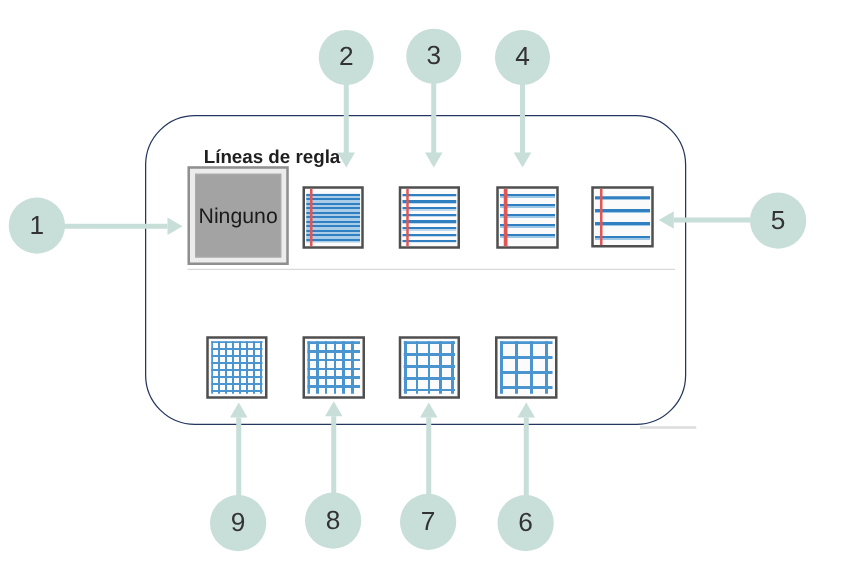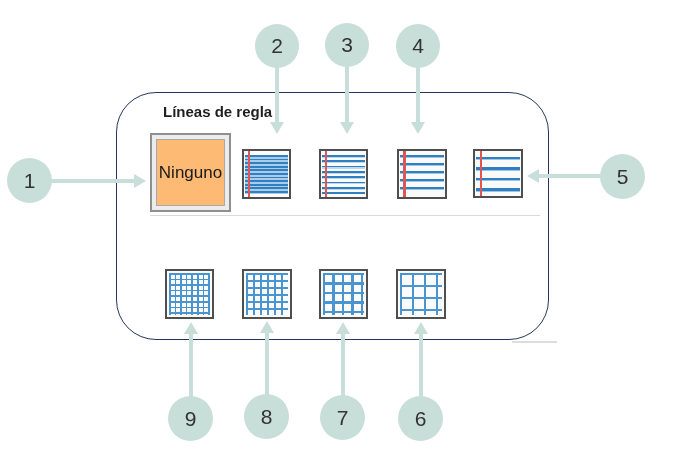--- a/index.html
+++ b/index.html
@@ -9,31 +9,31 @@
   }
   
   .panel{
     position:absolute;left:116px;top:92px;width:433px;height:248px;
     border:1.5px solid #24365e;border-radius:40px;background:#ffffff;box-sizing:border-box;
   }
   .shadow-line{position:absolute;left:512px;top:341px;width:45px;height:2px;background:#dddddd;}
   .section-title{
     position:absolute;font-size:15px;font-weight:700;color:#1f1f1f;letter-spacing:0;
   }
-  .title-regla{left:163px;top:103px;}
+  .title-regla{left:163px;top:117px;}
   .title-cuadricula{left:163px;top:226px;}
   .divider{position:absolute;left:150px;top:215px;width:390px;height:1px;background:#d9d9d9;}
 
   
   .none-option{
     position:absolute;left:150px;top:133px;width:81px;height:79px;box-sizing:border-box;
     border:2px solid #8f8f8f;background:#ececec;padding:4px;cursor:default;
   }
   .none-inner{
-    width:100%;height:100%;box-sizing:border-box;border:1px solid #a9a9a9;background:#fdba74;
+    width:100%;height:100%;box-sizing:border-box;border:1px solid #a9a9a9;background:#a3a3a3;
     display:flex;align-items:center;justify-content:center;
     font-size:17px;color:#1a1a1a;white-space:nowrap;overflow:hidden;
   }
 
   
   .thumb{
     position:absolute;box-sizing:border-box;border:2px solid #4f4f4f;background:#fbfbfb;
   }
   .thumb .fill{position:absolute;}
   .redline{position:absolute;top:0;bottom:0;width:2px;background:#e25555;}

